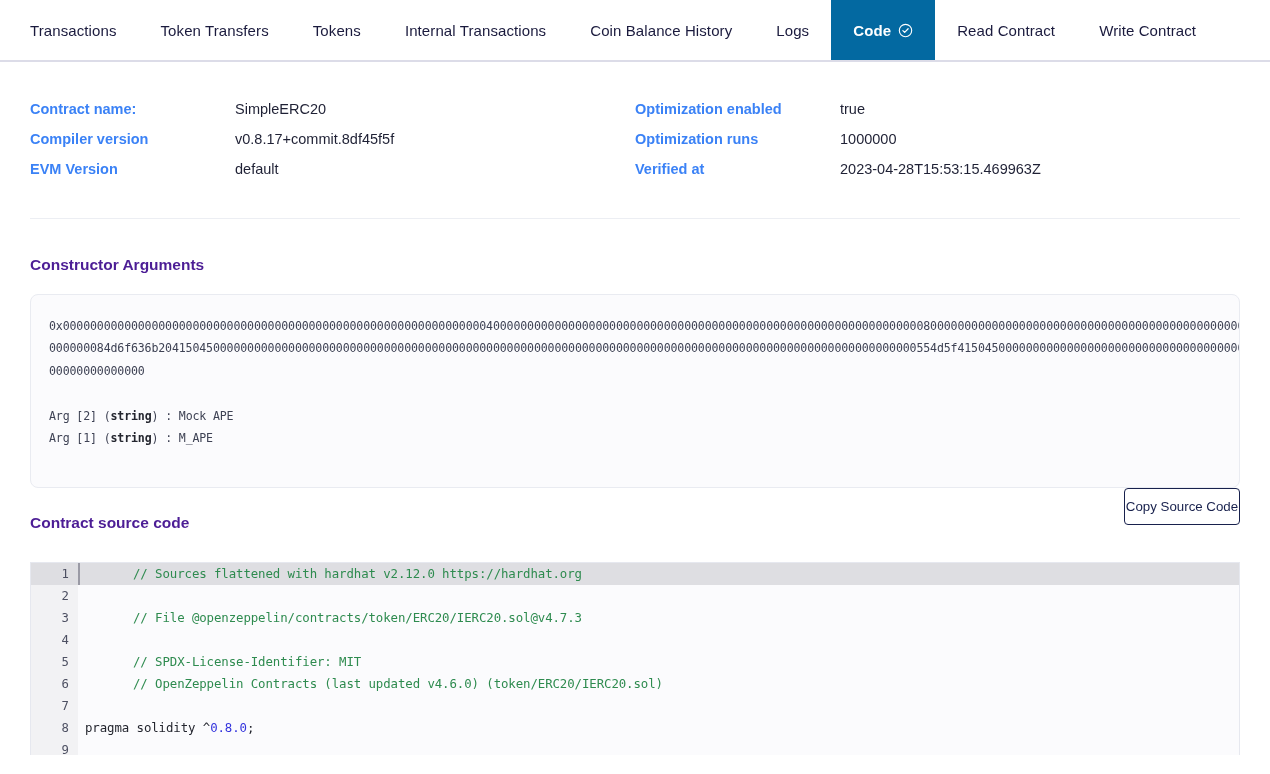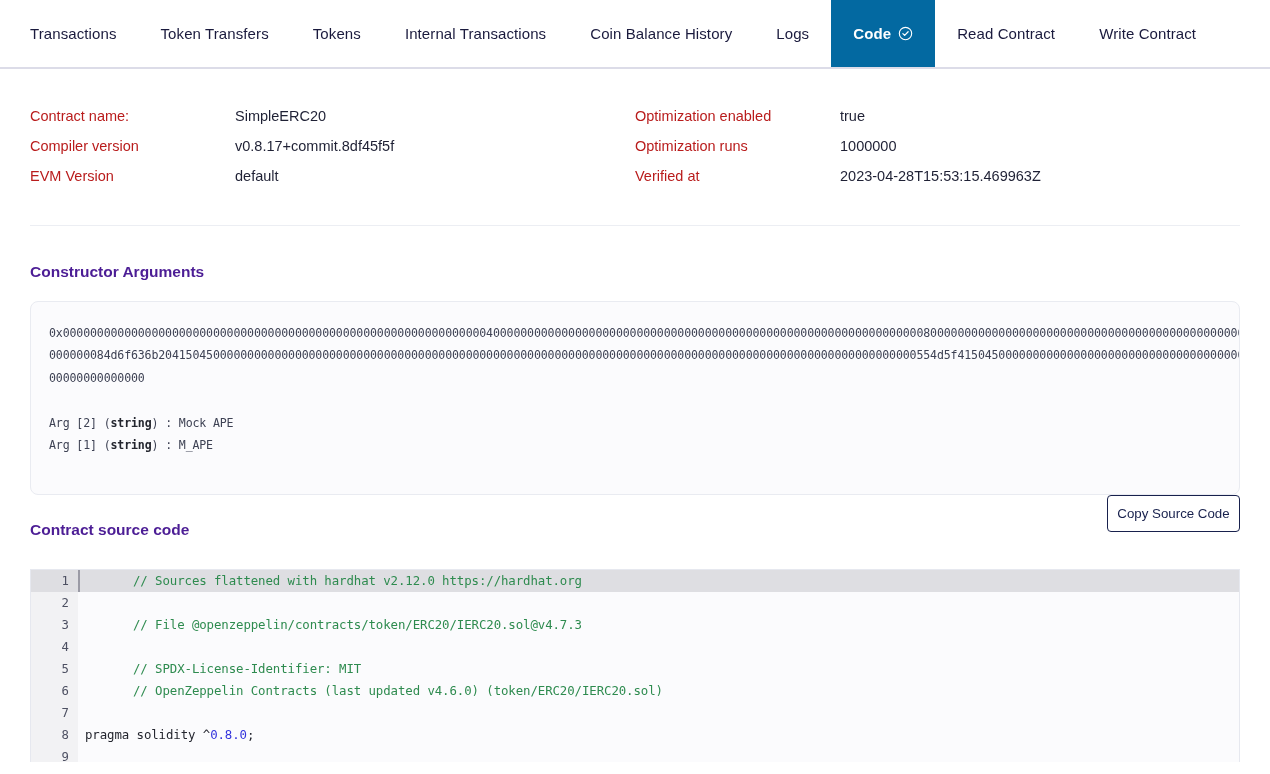--- a/index.html
+++ b/index.html
@@ -9,21 +9,21 @@
     background: #ffffff;
     font-family: "Liberation Sans", sans-serif;
     overflow: hidden;
   }
 
   
   .tabbar {
     position: relative;
     display: flex;
     align-items: stretch;
-    height: 69px;
+    height: 62px;
     border-bottom: 2px solid #dcdce8;
     background: #ffffff;
     padding-left: 8px;
   }
   .tab {
     display: flex;
     align-items: center;
     justify-content: center;
     gap: 7px;
     padding: 0 22px;
@@ -62,22 +62,23 @@
   .info-col { display: flex; flex-direction: column; }
   .info-row {
     display: flex;
     align-items: baseline;
     height: 30px;
   }
   .info-row .lbl {
     width: 205px;
     flex: 0 0 205px;
     font-size: 14.5px;
-    color: #b91c1c;
+    color: #3b82f6;
     line-height: 30px;
+    font-weight: bold;
   }
   .info-row .val {
     font-size: 14.5px;
     color: #1f2135;
     line-height: 30px;
   }
 
   .divider {
     height: 1px;
     background: #eceef3;
@@ -125,21 +126,21 @@
     position: absolute;
     left: 0;
     top: 26px;
     margin: 0;
     text-align: right;
   }
   .copy-btn {
     position: absolute;
     right: 0;
     top: 0;
-    width: 133px;
+    width: 116px;
     height: 37px;
     border: 1px solid #18214d;
     border-radius: 4px;
     background: #ffffff;
     color: #18214d;
     font-size: 13.3px;
     font-family: "Liberation Sans", sans-serif;
     cursor: pointer;
     display: flex;
     align-items: center;

